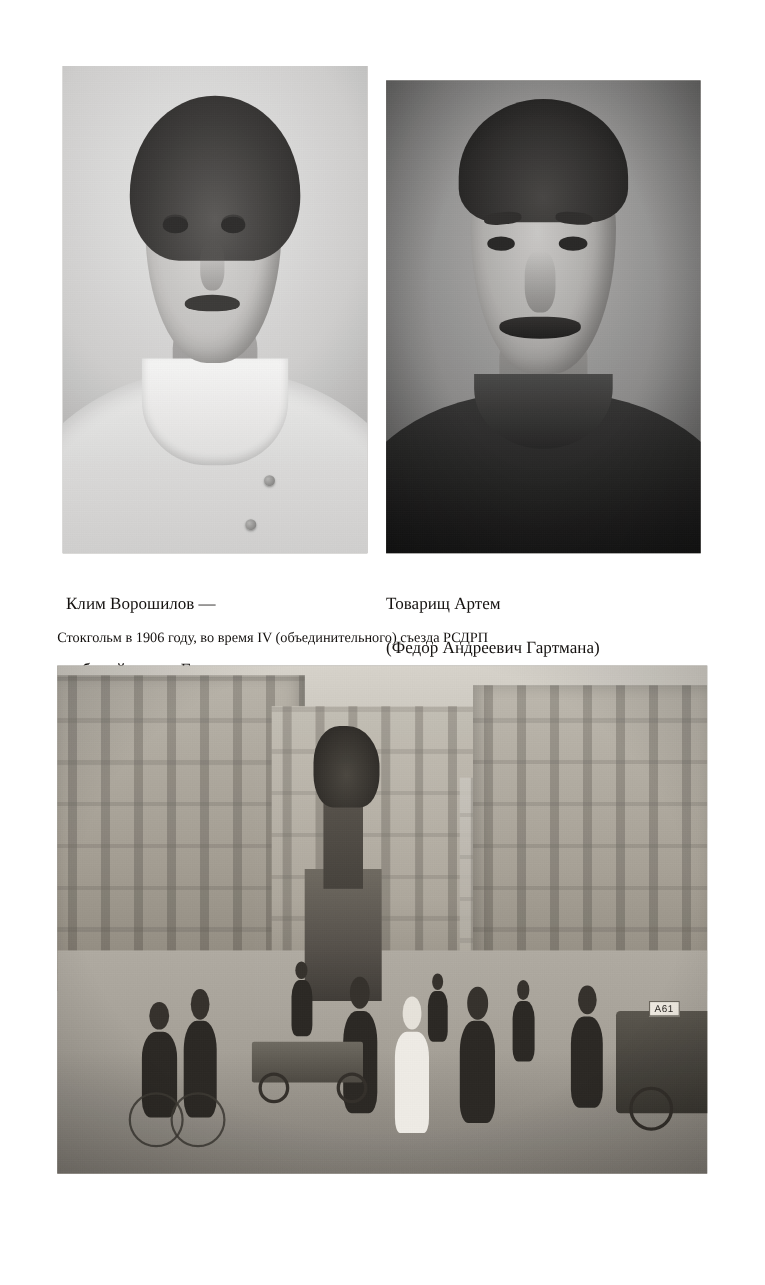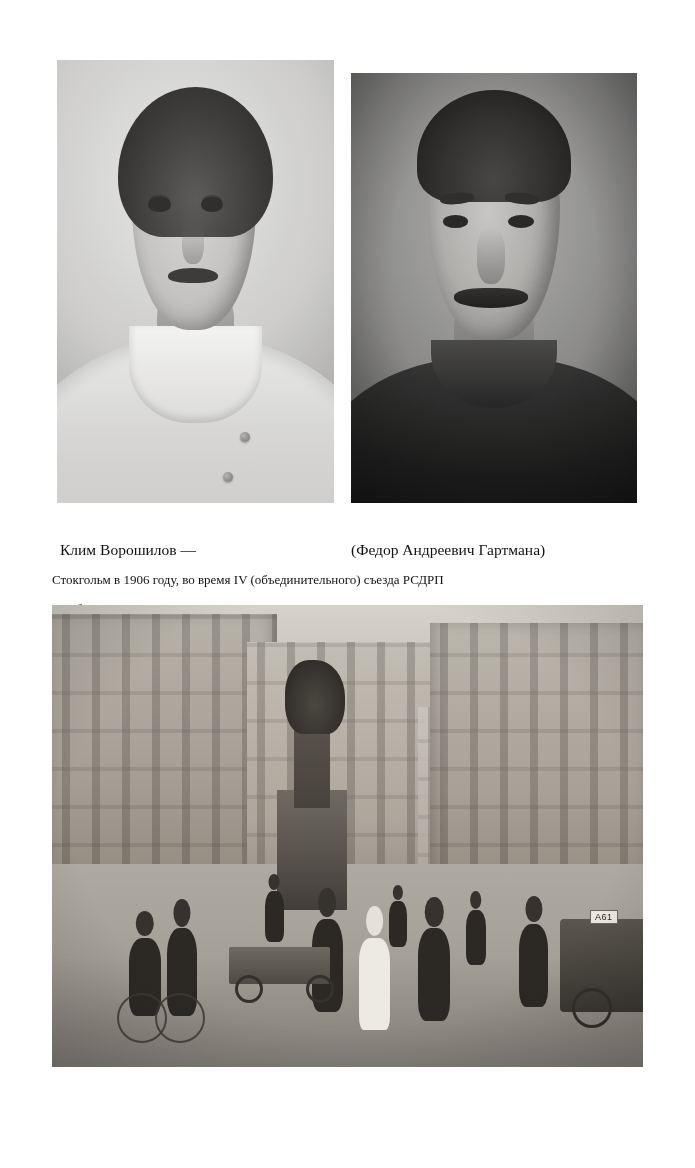--- a/index.html
+++ b/index.html
@@ -496,20 +496,21 @@
 
   <div class="cap cap-left">
     <div>Клим Ворошилов —</div>
     <div>
       <span>рабочий завода Гартмана.</span>
       <span class="em">1903 г.</span>
     </div>
   </div>
 
   <div class="cap cap-right">
+    <div>Товарищ Артем</div>
     <div>(Федор Андреевич Гартмана)</div>
   </div>
 
   <div class="section-title">Стокгольм в 1906 году, во время  IV (объединительного) съезда РСДРП</div>
 
   <div class="street-photo">
     <div class="sp-sky"></div>
     <div class="sp-bld-left">
       <div class="windows"></div>
     </div>

